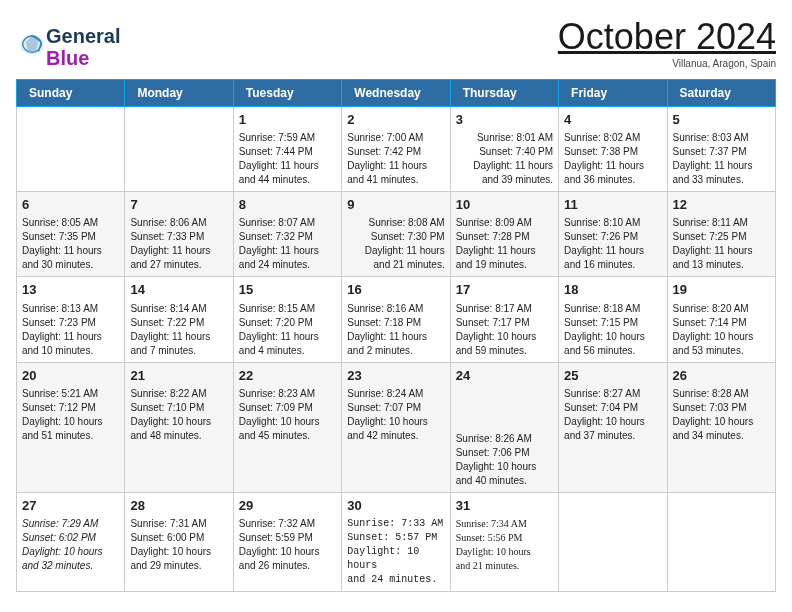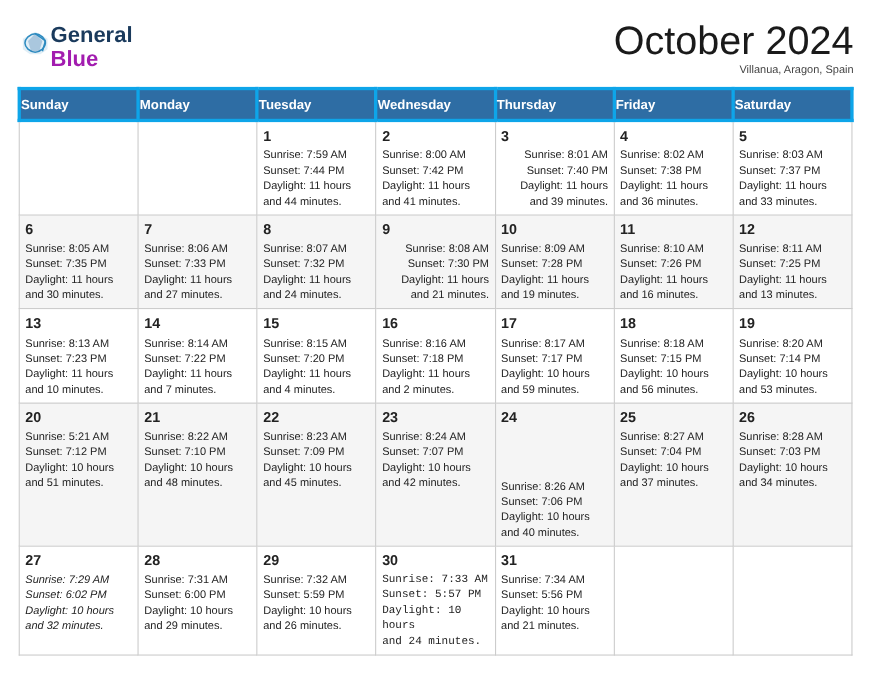--- a/index.html
+++ b/index.html
@@ -5,21 +5,21 @@
     * { box-sizing: border-box; margin: 0; padding: 0; }
     body {
       font-family: Arial, sans-serif;
       background: #fff;
       width: 792px;
       min-height: 612px;
       padding: 16px;
     }
     .header {
       display: flex;
-      align-items: center;
+      align-items: flex-end;
       justify-content: space-between;
       margin-bottom: 10px;
     }
     .logo {
       display: flex;
       align-items: center;
     }
     .logo-text {
       font-size: 20px;
       font-weight: bold;
@@ -34,38 +34,39 @@
       height: 28px;
       margin-left: 2px;
     }
     .title-block {
       text-align: right;
     }
     .month-title {
       font-size: 36px;
       font-weight: normal;
       color: #1a1a1a;
+      text-decoration: underline;
     }
     .subtitle {
       font-size: 10px;
       color: #444;
     }
     table {
       width: 100%;
       border-collapse: collapse;
       font-size: 11px;
     }
     thead tr th {
       background: #2e6da4;
       color: #fff;
-      padding: 6px 0;
+      padding: 6px 12px;
       text-align: left;
       font-size: 12px;
       font-weight: bold;
-      border: 3px solid #0ea5e9;
+      border: 1px solid #0ea5e9;
     }
     tbody tr td {
       border: 1px solid #ccc;
       vertical-align: top;
       padding: 4px 5px;
       min-height: 80px;
       width: 14.28%;
       color: #222;
       line-height: 1.4;
     }
@@ -130,21 +131,21 @@
         <td></td>
         <td>
           <span class="day-num">1</span>
           <div class="day-detail" style="white-space: pre-line;">Sunrise: 7:59 AM
 Sunset: 7:44 PM
 Daylight: 11 hours
 and 44 minutes.</div>
         </td>
         <td>
           <span class="day-num">2</span>
-          <div class="day-detail" style="white-space: pre-line;">Sunrise: 8:00 AM
+          <div class="day-detail" style="white-space: pre-line;">Sunrise: 7:00 AM
 Sunset: 7:42 PM
 Daylight: 11 hours
 and 41 minutes.</div>
         </td>
         <td>
           <span class="day-num">3</span>
           <div class="day-detail" style="white-space: pre-line; text-align: right;">Sunrise: 8:01 AM
 Sunset: 7:40 PM
 Daylight: 11 hours
 and 39 minutes.</div>
@@ -341,21 +342,21 @@
         </td>
         <td>
           <span class="day-num">30</span>
           <div class="day-detail" style="white-space: pre-line; font-family: Liberation Mono, monospace;">Sunrise: 7:33 AM
 Sunset: 5:57 PM
 Daylight: 10 hours
 and 24 minutes.</div>
         </td>
         <td>
           <span class="day-num">31</span>
-          <div class="day-detail" style="white-space: pre-line;">Sunrise: 7:34 AM
+          <div class="day-detail" style="white-space: pre-line; font-family: Liberation Serif, serif;">Sunrise: 7:34 AM
 Sunset: 5:56 PM
 Daylight: 10 hours
 and 21 minutes.</div>
         </td>
         <td></td>
         <td></td>
       </tr>
     </tbody>
 </table>
 

